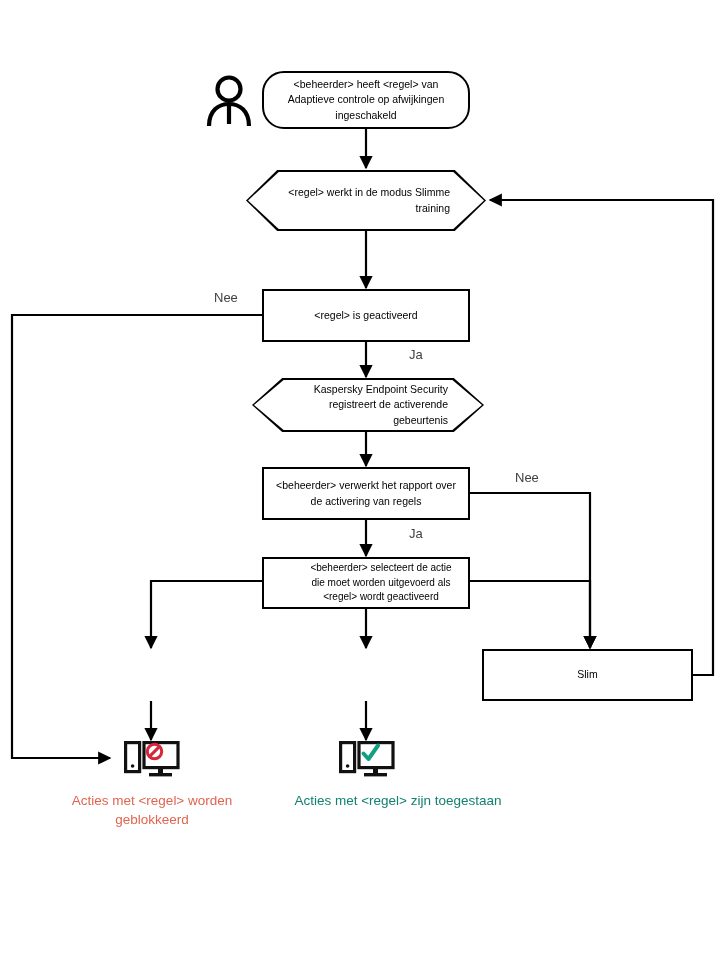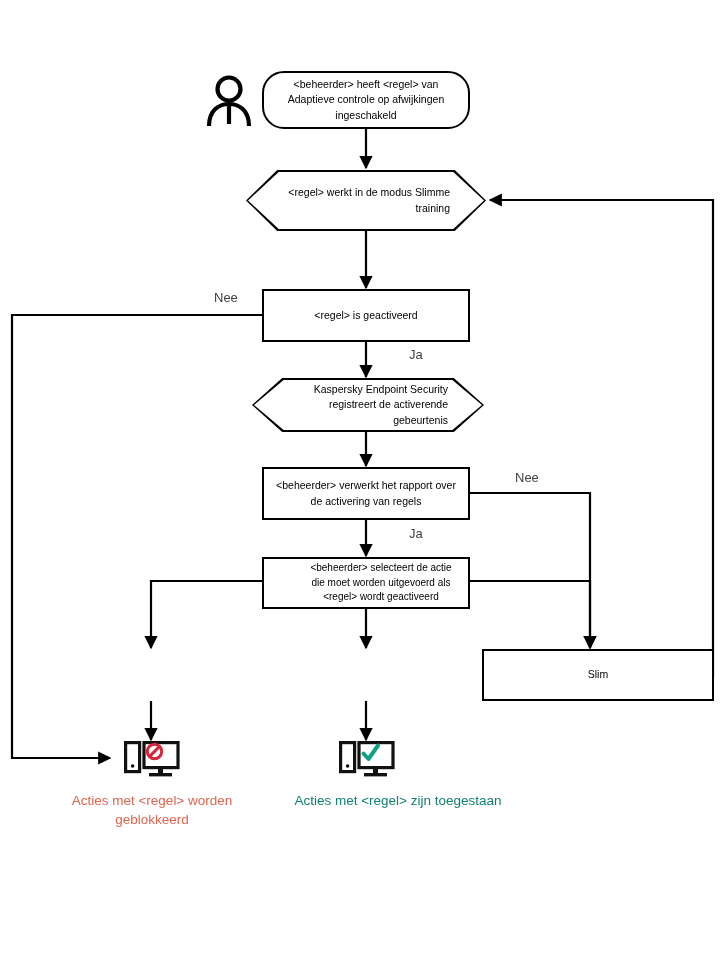--- a/index.html
+++ b/index.html
@@ -199,21 +199,21 @@
     <span>&lt;beheerder&gt; verwerkt het rapport over de activering van regels</span>
   </div>
 
   <div class="edge-label" style="left:515px; top:470px;">Nee</div>
   <div class="edge-label" style="left:409px; top:526px;">Ja</div>
 
   <div class="node process small" style="left:262px; top:557px; width:208px; height:52px;">
     <span>&lt;beheerder&gt; selecteert de actie die moet  worden uitgevoerd als &lt;regel&gt; wordt geactiveerd</span>
   </div>
 
-  <div class="node process" style="left:482px; top:649px; width:232px; height:52px;">
+  <div class="node process" style="left:482px; top:649px; width:211px; height:52px;">
     <span>Slim</span>
   </div>
 
   <div class="icon-holder" style="left:124px; top:741px; width:56px; height:44px;">
     <svg viewBox="0 0 56 44" width="56" height="44" xmlns="http://www.w3.org/2000/svg">
       <rect x="1.6" y="1.6" width="14" height="29" fill="none" stroke="#111111" stroke-width="3.2"></rect>
       <circle cx="8.6" cy="25" r="1.8" fill="#111111"></circle>
       <rect x="20" y="1.6" width="34" height="25" fill="none" stroke="#111111" stroke-width="3.2"></rect>
       <rect x="34" y="26" width="5" height="7" fill="#111111"></rect>
       <rect x="25" y="32" width="23" height="3.4" fill="#111111"></rect>

